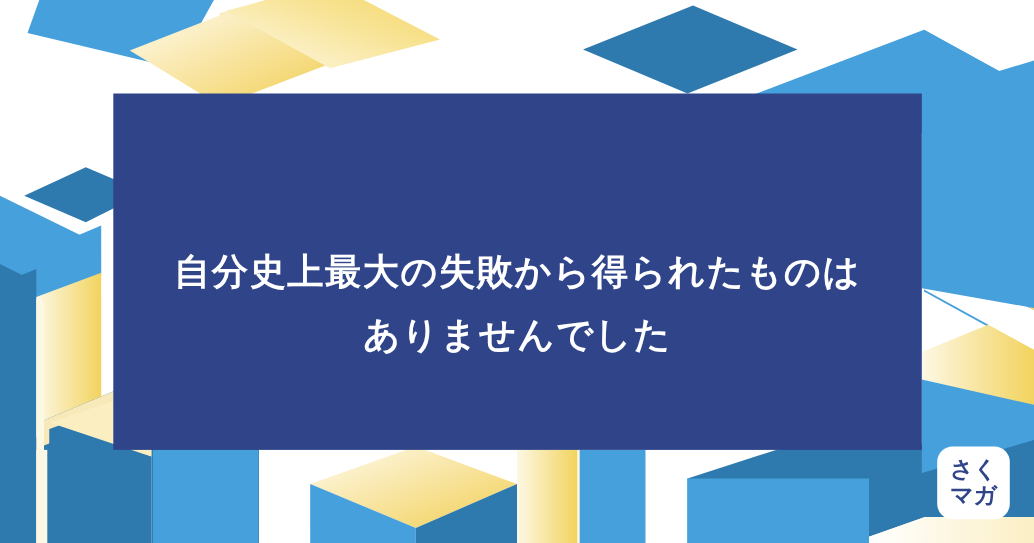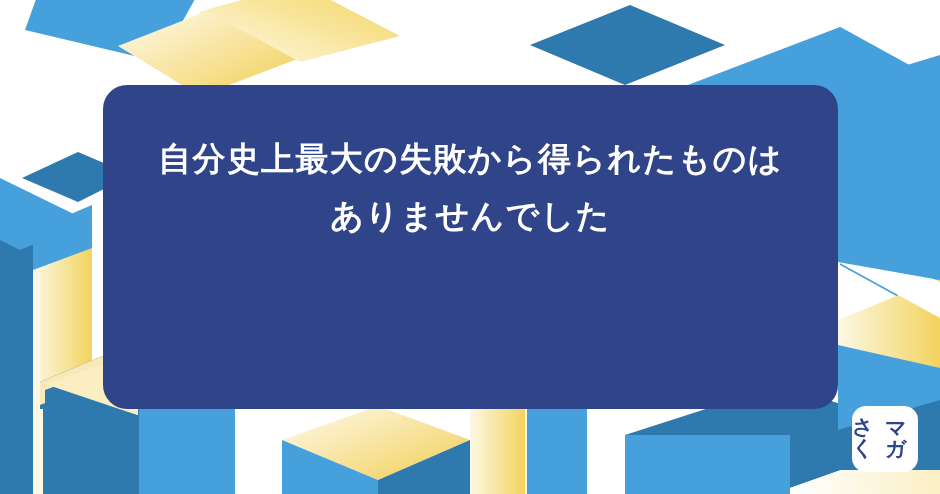--- a/index.html
+++ b/index.html
@@ -24,25 +24,24 @@
   }
   #title-card {
     position: absolute;
     left: 103px;
     top: 85px;
     width: 735px;
     height: 324px;
     background: #2F4489;
     box-sizing: border-box;
     display: flex;
-    flex-direction: column;
+    flex-direction: row;
     align-items: center;
     justify-content: flex-start;
-    padding-top: 46px;
-    border-radius: 24px;
+    padding-top: 58px;
   }
   .card-title {
     color: #ffffff;
     font-size: 33px;
     font-weight: 700;
     line-height: 1.72;
     letter-spacing: 0.04em;
     text-align: center;
     margin: 0;
     width: 100%;
@@ -60,21 +59,21 @@
   }
   #brand-logo {
     position: absolute;
     right: 22px;
     bottom: 22px;
     width: 66px;
     height: 66px;
     background: #ffffff;
     border-radius: 14px;
     display: flex;
-    flex-direction: row;
+    flex-direction: column;
     align-items: center;
     justify-content: center;
     line-height: 1;
   }
   .brand-line {
     color: #2F4489;
     font-size: 21px;
     font-weight: 700;
     letter-spacing: -0.01em;
     display: block;

